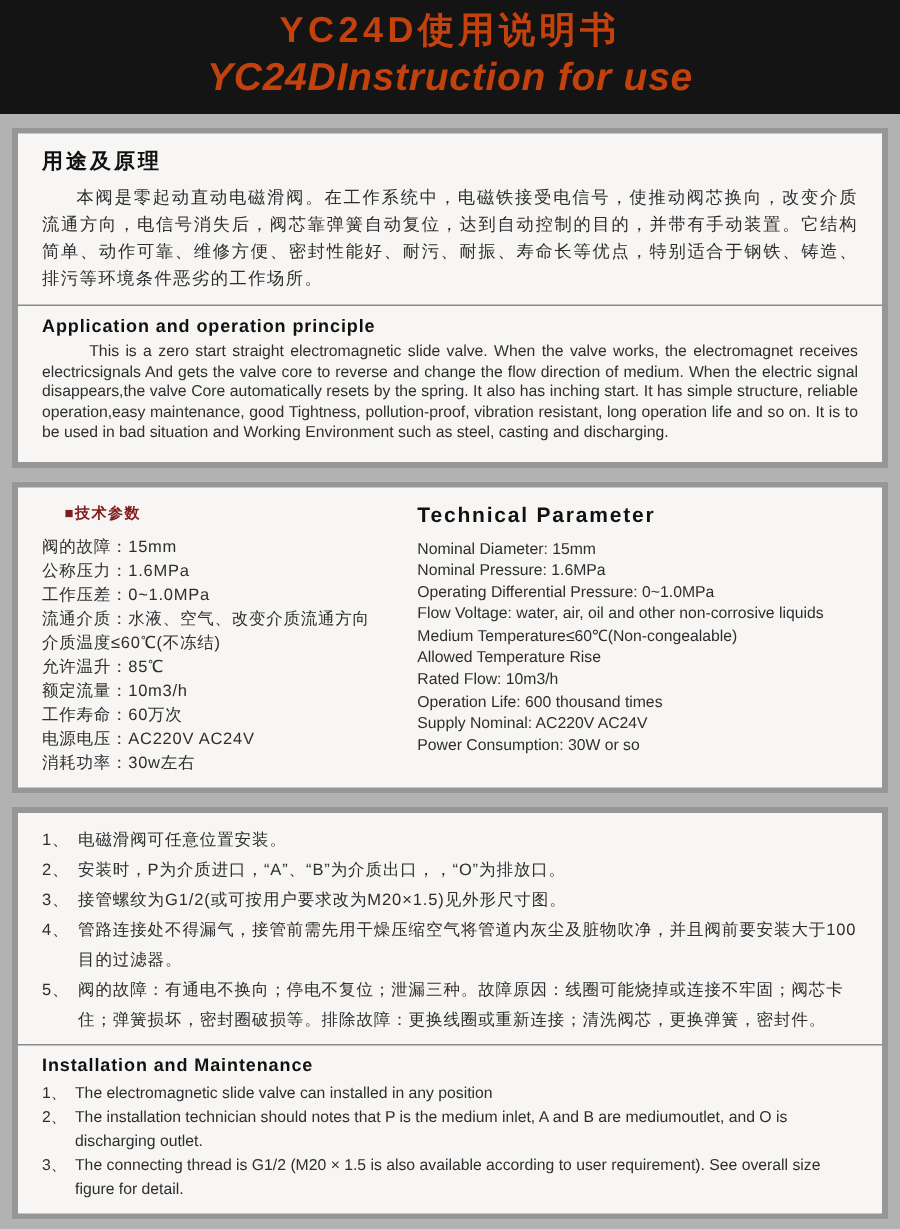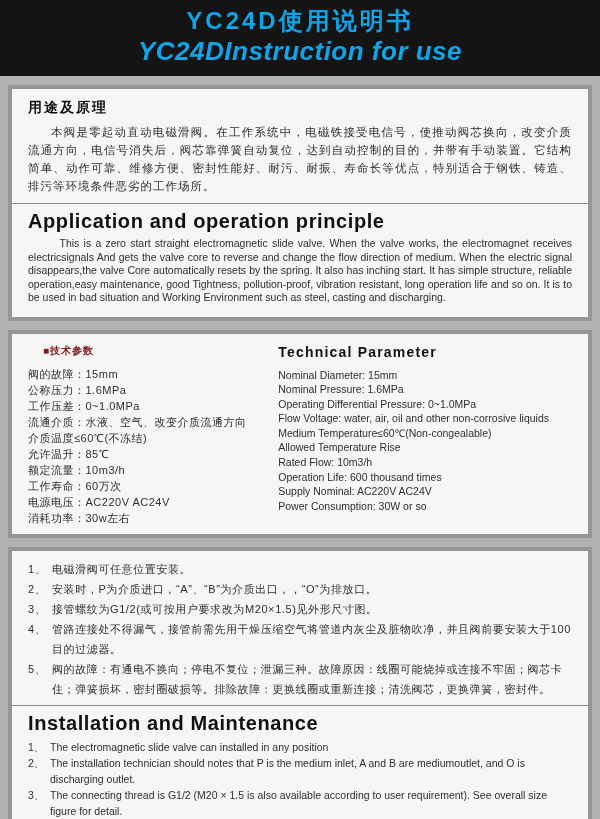--- a/index.html
+++ b/index.html
@@ -5,39 +5,39 @@
   html,body{margin:0;padding:0;}
   body{
     width:600px;height:819px;
     background:#b2b2b2;
     font-family:"Liberation Sans", sans-serif;
     color:#2e2e2e;
     overflow:hidden;
   }
   .hdr{
     background:#141414;
-    color:#0ea5e9;
+    color:#c2410c;
     text-align:center;
     padding:6px 0 10px;
     height:60px;
   }
   .hdr-zh{font-size:24px;font-weight:bold;letter-spacing:3px;line-height:30px;}
   .hdr-en{font-size:26px;font-weight:bold;line-height:30px;letter-spacing:0.5px;font-style:italic;}
   .box{
     background:#f7f6f4;
     border:4px solid #969696;
     margin:9px 8px 0;
     padding:6px 16px 8px;
   }
   .h-zh{
     font-size:14px;font-weight:bold;color:#111;
     margin:4px 0 6px;letter-spacing:2px;
   }
   .h-en{
-    font-size:20px;font-weight:bold;color:#111;
+    font-size:12px;font-weight:bold;color:#111;
     margin:6px 0 4px;letter-spacing:0.6px;
   }
   .p-zh{
     font-size:11.5px;line-height:18px;margin:6px 0 8px;
     text-indent:2em;letter-spacing:1px;text-align:justify;
   }
   .p-en{
     font-size:10.5px;line-height:13.5px;margin:2px 0 4px;
     text-indent:3em;text-align:justify;
   }

